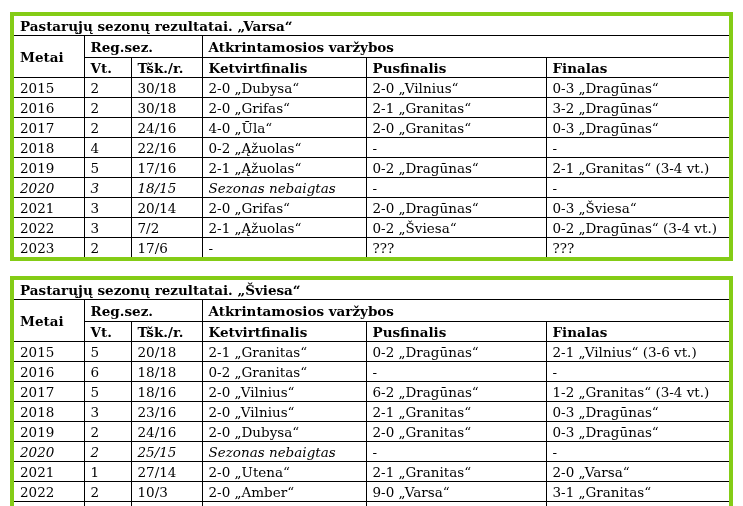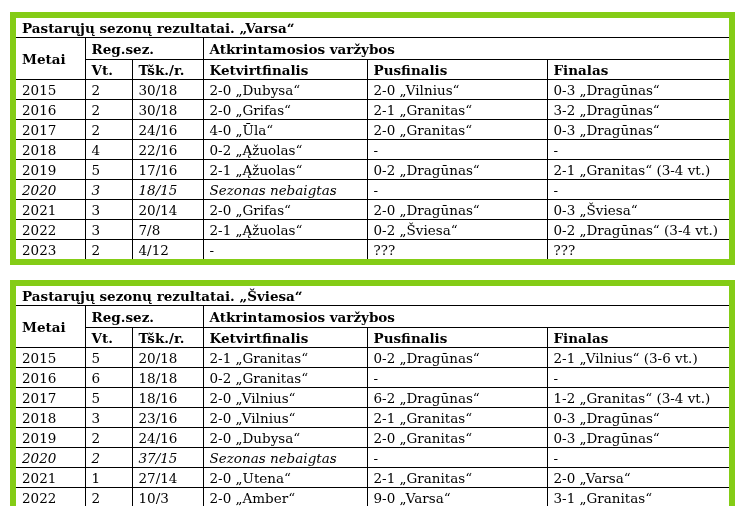--- a/index.html
+++ b/index.html
@@ -14,21 +14,21 @@
     color: #000000;
     overflow: hidden;
   }
   .page {
     padding: 12px 0 0 10px;
   }
   table.results {
     border-collapse: collapse;
     table-layout: fixed;
     width: 719px;
-    border: 6px solid #84cc16;
+    border: 4px solid #84cc16;
     margin: 0 0 15px 0;
   }
   table.results th,
   table.results td {
     border: 1px solid #000000;
     padding: 0 6px;
     font-size: 13.5px;
     line-height: 18px;
     height: 19px;
     text-align: left;
@@ -143,29 +143,29 @@
           <td>2021</td>
           <td>3</td>
           <td>20/14</td>
           <td>2-0 „Grifas“</td>
           <td>2-0 „Dragūnas“</td>
           <td>0-3 „Šviesa“</td>
         </tr>
         <tr>
           <td>2022</td>
           <td>3</td>
-          <td>7/8</td>
+          <td>7/2</td>
           <td>2-1 „Ąžuolas“</td>
           <td>0-2 „Šviesa“</td>
           <td>0-2 „Dragūnas“ (3-4 vt.)</td>
         </tr>
         <tr>
           <td>2023</td>
           <td>2</td>
-          <td>4/12</td>
+          <td>17/6</td>
           <td>-</td>
           <td>???</td>
           <td>???</td>
         </tr>
       </tbody>
   </table>
 
   <table class="results">
     <colgroup>
       <col style="width:72px">
@@ -229,21 +229,21 @@
           <td>2019</td>
           <td>2</td>
           <td>24/16</td>
           <td>2-0 „Dubysa“</td>
           <td>2-0 „Granitas“</td>
           <td>0-3 „Dragūnas“</td>
         </tr>
         <tr class="italic-row">
           <td>2020</td>
           <td>2</td>
-          <td>37/15</td>
+          <td>25/15</td>
           <td>Sezonas nebaigtas</td>
           <td>-</td>
           <td>-</td>
         </tr>
         <tr>
           <td>2021</td>
           <td>1</td>
           <td>27/14</td>
           <td>2-0 „Utena“</td>
           <td>2-1 „Granitas“</td>

